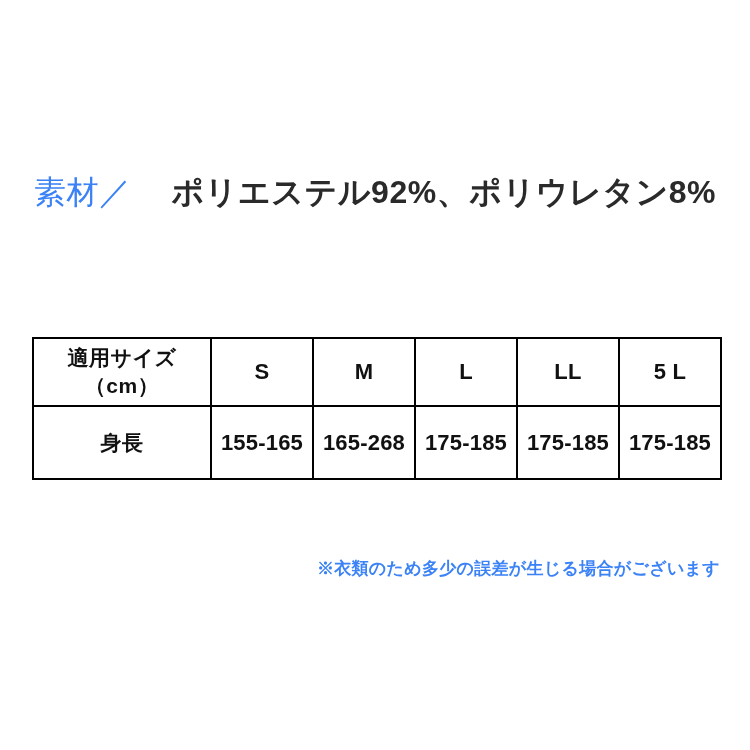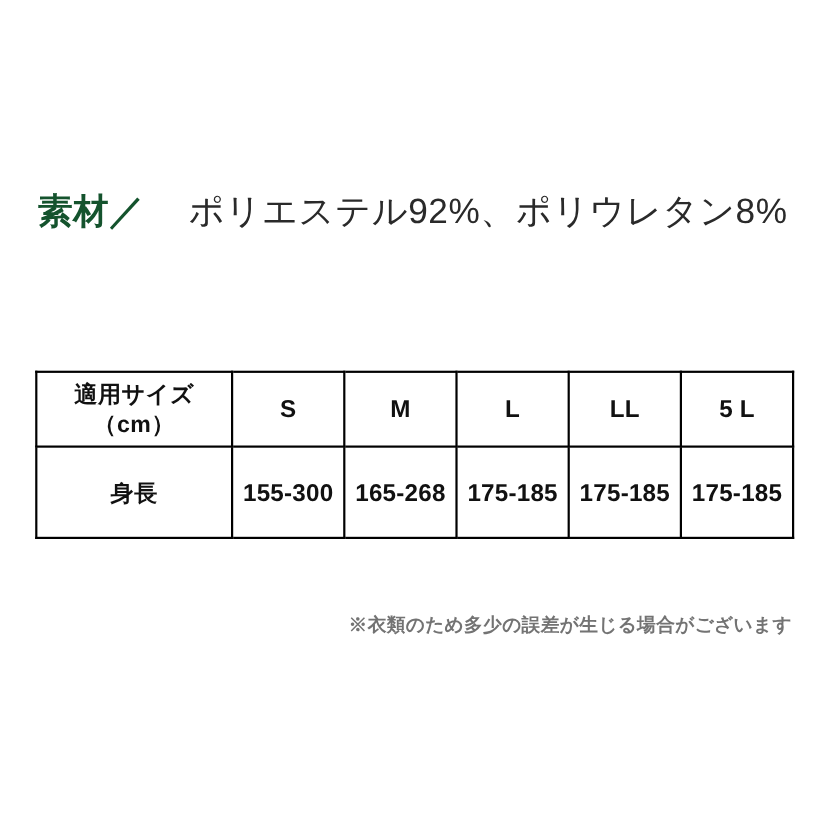--- a/index.html
+++ b/index.html
@@ -17,55 +17,55 @@
     top: 171px;
     left: 0;
     width: 750px;
     text-align: center;
     font-size: 32px;
     line-height: 42px;
     letter-spacing: 0.5px;
     color: #2a2a2a;
     white-space: nowrap;
   }
-  .heading-label { font-weight: 700; color: #14532d; }
-  .heading-value { font-weight: 400; margin-left: 40px; }
+  .heading-label { font-weight: 400; color: #3b82f6; }
+  .heading-value { font-weight: 700; margin-left: 40px; }
   .size-table {
     position: absolute;
     top: 337px;
     left: 32px;
     width: 688px;
     border-collapse: collapse;
     table-layout: fixed;
     color: #111111;
   }
   .size-table th, .size-table td {
     border: 2px solid #000000;
     text-align: center;
     vertical-align: middle;
     font-weight: 700;
     padding: 0;
     background: #ffffff;
   }
   .size-table .hdr-row { height: 68px; }
-  .size-table .data-row { height: 83px; }
+  .size-table .data-row { height: 73px; }
   .size-table .jp-cell { font-size: 21px; letter-spacing: 0.5px; }
   .size-table .num-cell { font-size: 22px; letter-spacing: 0.2px; }
   .col-label { width: 178px; }
   .col-size  { width: 102px; }
   .footnote {
     position: absolute;
     top: 557px;
     left: 32px;
     width: 688px;
     text-align: right;
     font-size: 17px;
     font-weight: 700;
     letter-spacing: 0.3px;
-    color: #737373;
+    color: #3b82f6;
     white-space: nowrap;
   }
 </style>
 </head>
 <body>
 
 <div class="page">
 
   <div class="heading">
     <span class="heading-label">素材／</span><span class="heading-value">ポリエステル92%、ポリウレタン8%</span>
@@ -84,21 +84,21 @@
       <tr class="hdr-row">
         <th class="jp-cell">適用サイズ（cm）</th>
         <th class="num-cell">S</th>
         <th class="num-cell">M</th>
         <th class="num-cell">L</th>
         <th class="num-cell">LL</th>
         <th class="num-cell">5 L</th>
       </tr>
       <tr class="data-row">
         <th class="jp-cell">身長</th>
-        <td class="num-cell">155-300</td>
+        <td class="num-cell">155-165</td>
         <td class="num-cell">165-268</td>
         <td class="num-cell">175-185</td>
         <td class="num-cell">175-185</td>
         <td class="num-cell">175-185</td>
       </tr>
     </tbody>
   </table>
 
   <div class="footnote">※衣類のため多少の誤差が生じる場合がございます</div>
 

